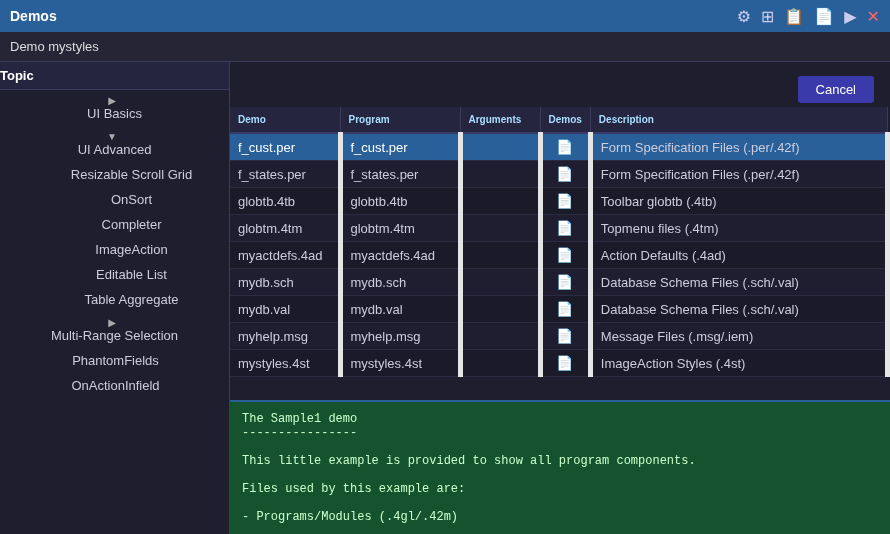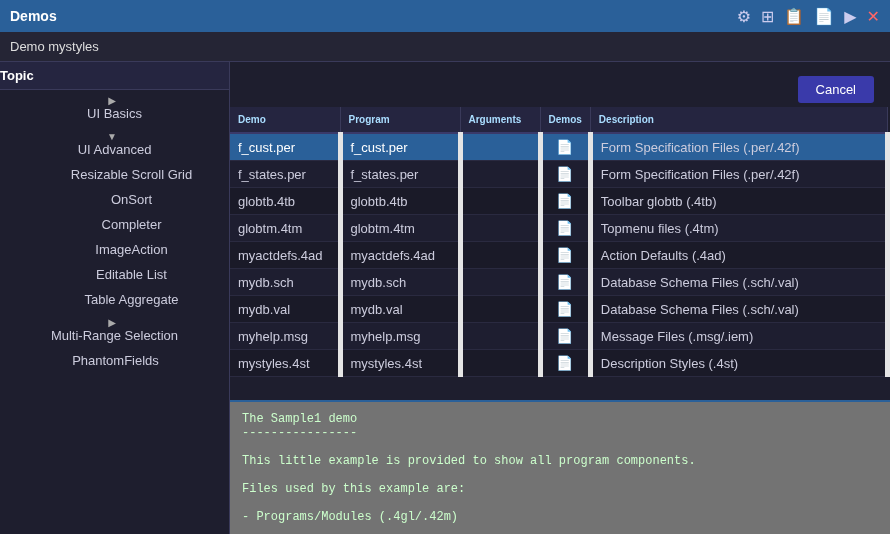--- a/index.html
+++ b/index.html
@@ -161,21 +161,21 @@
       padding: 6px 18px;
       border-radius: 3px;
       cursor: pointer;
       font-size: 13px;
       margin: 8px 8px 0 8px;
       align-self: flex-start;
     }
 
     
     .description-panel {
-      background: #737373;
+      background: #14532d;
       border-top: 2px solid #2a6099;
       min-height: 130px;
       max-height: 145px;
       padding: 10px 12px;
       color: #ccffcc;
       font-family: 'Courier New', monospace;
       font-size: 12px;
       overflow-y: auto;
       white-space: pre;
     }
@@ -249,20 +249,23 @@
         <span>Table Aggregate</span>
       </div>
 
       <div class="sidebar-item parent collapsed">
         <span class="chevron"></span>
         <span>Multi-Range Selection</span>
       </div>
 
       <div class="sidebar-item child">
         <span>PhantomFields</span>
+      </div>
+      <div class="sidebar-item child">
+        <span>OnActionInfield</span>
       </div>
 
     </div>
   </div>
 
   <div class="right-panel">
 
     <div style="display:flex; justify-content:flex-end; padding:6px 8px 4px 8px;">
       <button class="cancel-btn">Cancel</button>
     </div>
@@ -333,21 +336,21 @@
               <td>myhelp.msg</td>
               <td></td>
               <td style="text-align: center;"><span class="type-icon">📄</span></td>
               <td>Message Files (.msg/.iem)</td>
             </tr>
             <tr>
               <td>mystyles.4st</td>
               <td>mystyles.4st</td>
               <td></td>
               <td style="text-align: center;"><span class="type-icon">📄</span></td>
-              <td>Description Styles (.4st)</td>
+              <td>ImageAction Styles (.4st)</td>
             </tr>
           </tbody>
       </table>
     </div>
 
     <div class="description-panel">The Sample1 demo
 ----------------
 
 This little example is provided to show all program components.
 

